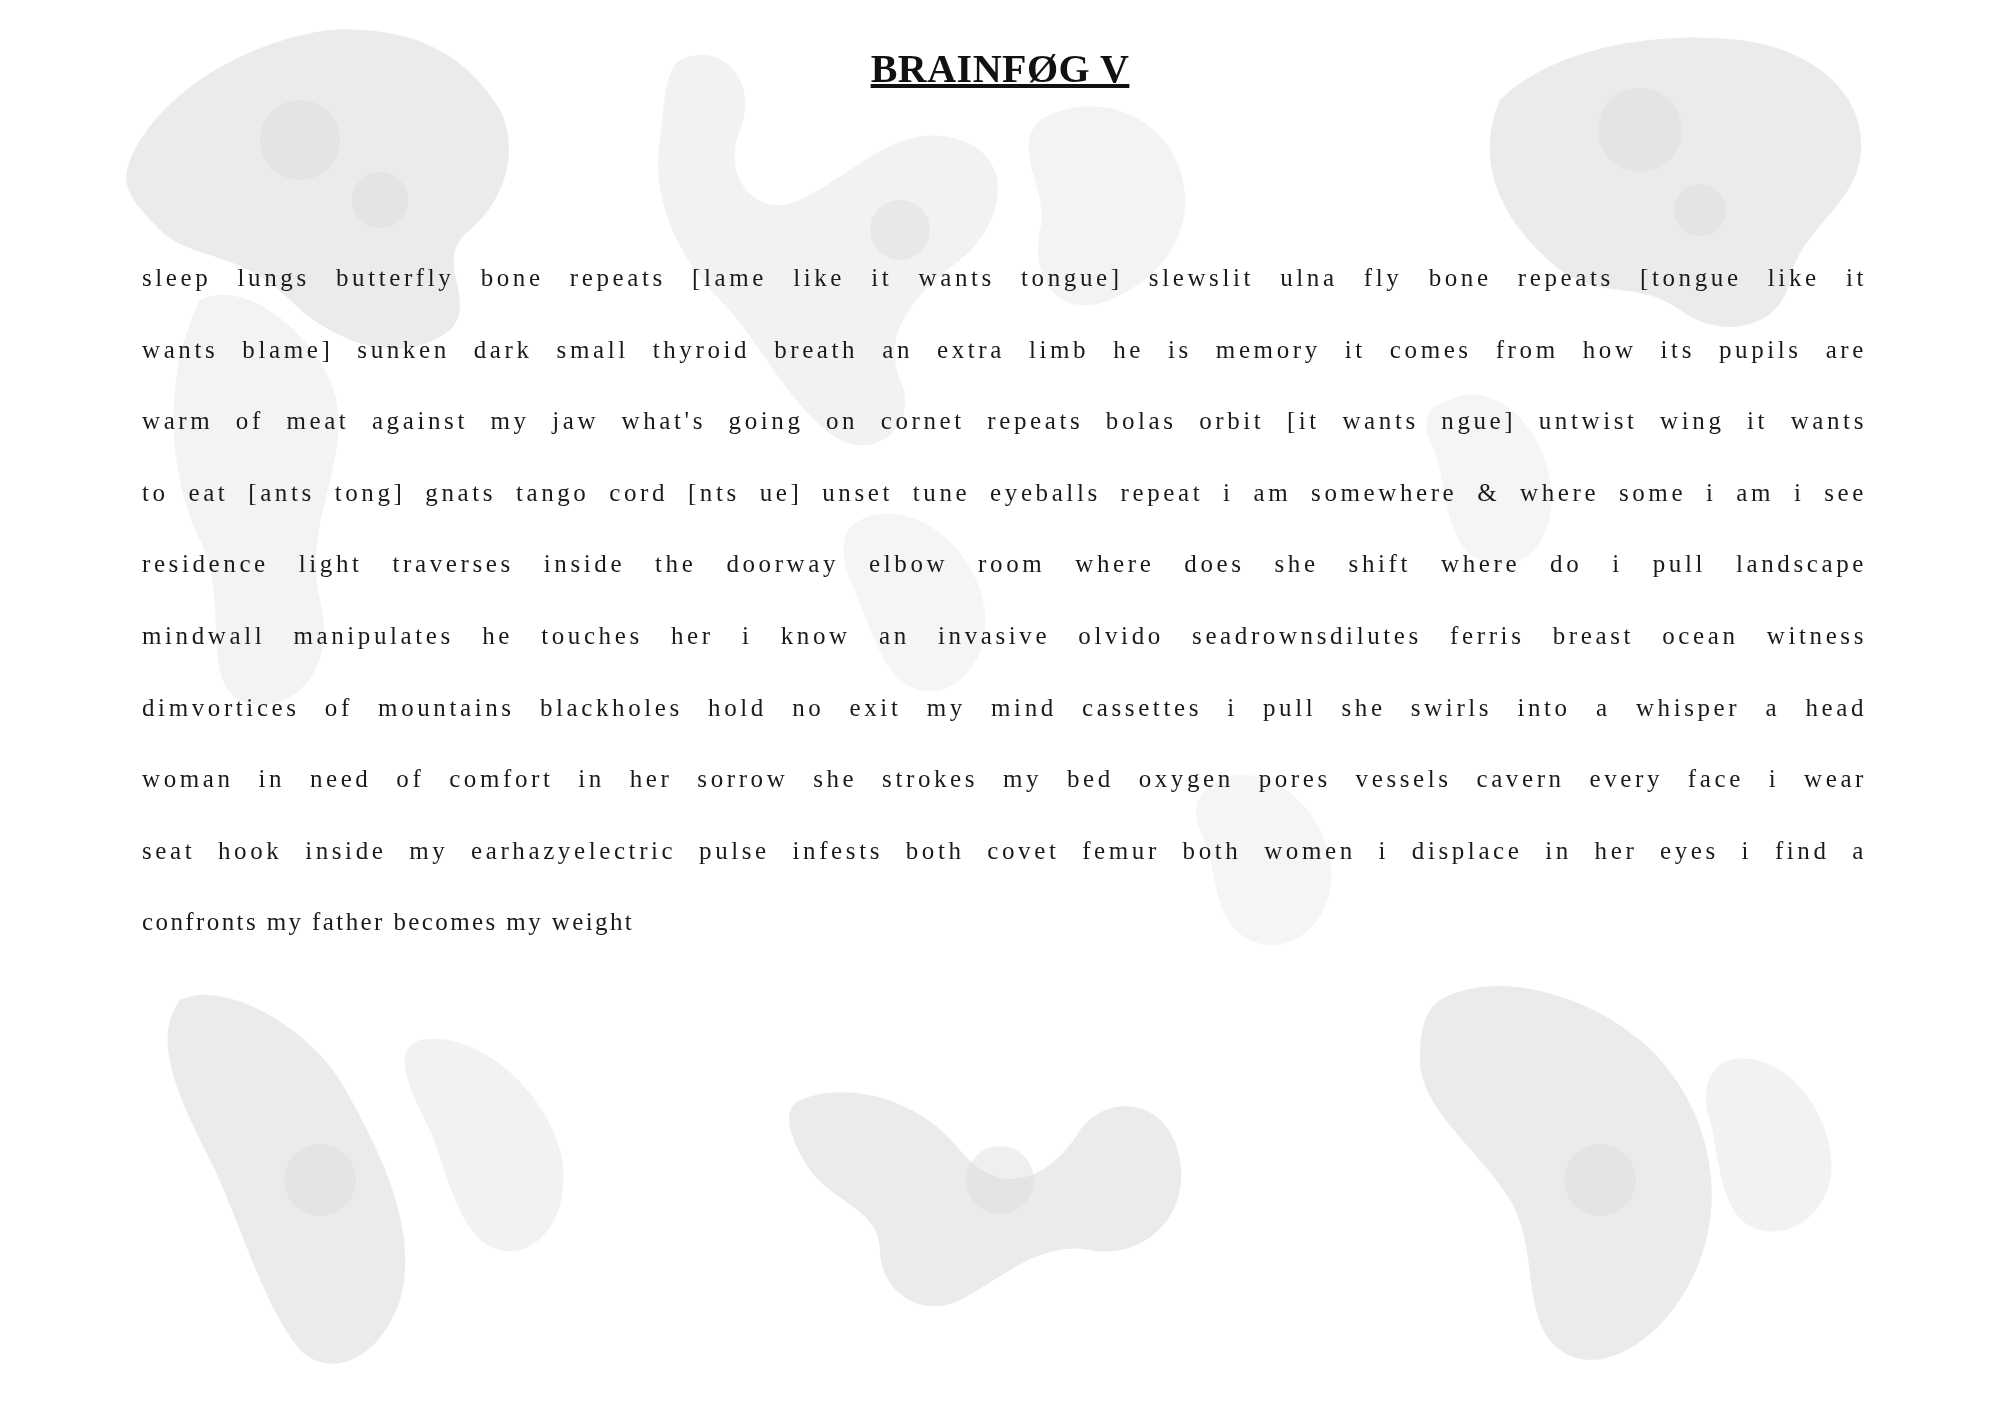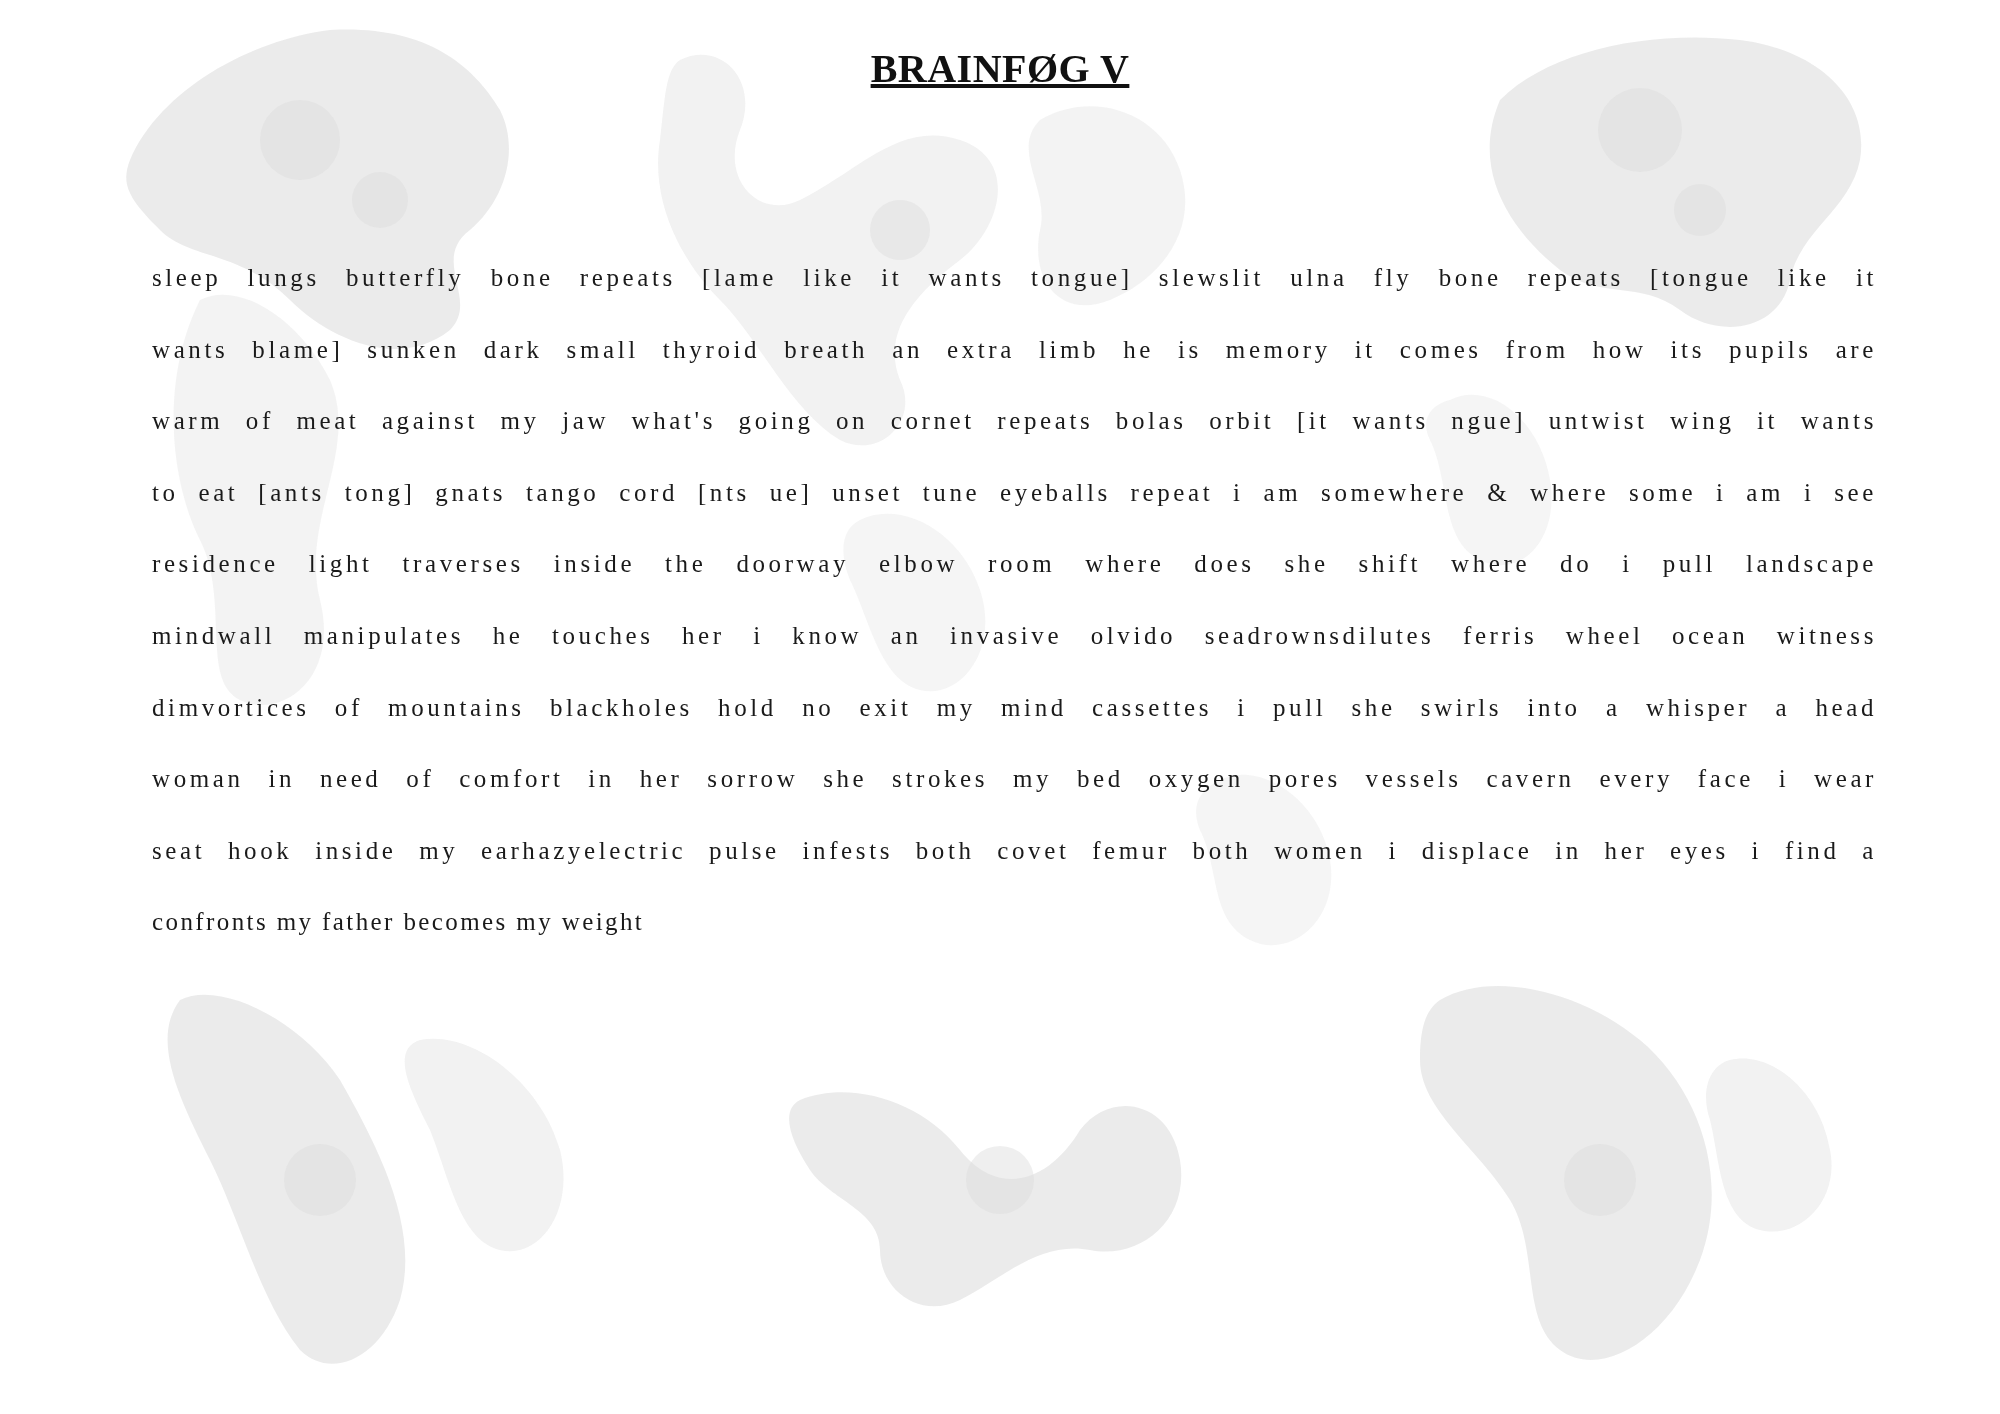--- a/index.html
+++ b/index.html
@@ -33,21 +33,20 @@
       color: #111111;
       z-index: 2;
       text-decoration: underline;
     }
     .poem {
       position: absolute;
       left: 142px;
       top: 250px;
       width: 1725px;
       z-index: 2;
-      margin-left: 10px;
     }
     .poem-line {
       height: 71.6px;
       font-size: 25px;
       line-height: 56px;
       letter-spacing: 3.6px;
       white-space: nowrap;
       text-align: justify;
       text-align-last: justify;
       color: #1a1a1a;
@@ -92,18 +91,18 @@
 </svg>
 
 <h1 class="page-title">BRAINFØG V</h1>
 
 <div class="poem">
   <div class="poem-line">sleep lungs butterfly bone repeats [lame like it wants tongue] slewslit ulna fly bone repeats [tongue like  it</div>
   <div class="poem-line">wants blame] sunken dark small thyroid breath an extra limb he is memory it comes from how its pupils are</div>
   <div class="poem-line">warm of meat against my jaw what's going on cornet repeats bolas orbit [it wants ngue] untwist wing it wants</div>
   <div class="poem-line">to eat [ants tong] gnats tango cord [nts ue] unset tune eyeballs repeat i am somewhere &amp; where some i am i see</div>
   <div class="poem-line">residence light traverses inside the doorway elbow room where does she shift where do i pull landscape</div>
-  <div class="poem-line">mindwall manipulates he touches her i know an invasive olvido seadrownsdilutes ferris wheel ocean witness</div>
+  <div class="poem-line">mindwall manipulates he touches her i know an invasive olvido seadrownsdilutes ferris breast ocean witness</div>
   <div class="poem-line">dimvortices of mountains blackholes hold no exit my mind cassettes i pull she swirls into a whisper a head</div>
   <div class="poem-line">woman in need of comfort in her sorrow she strokes my bed oxygen pores vessels cavern every face i wear</div>
   <div class="poem-line">seat hook inside my earhazyelectric pulse infests both covet femur both women i displace in her eyes i find a</div>
   <div class="poem-line last">confronts my father becomes my weight</div>
 </div>
 
 </body></html>

